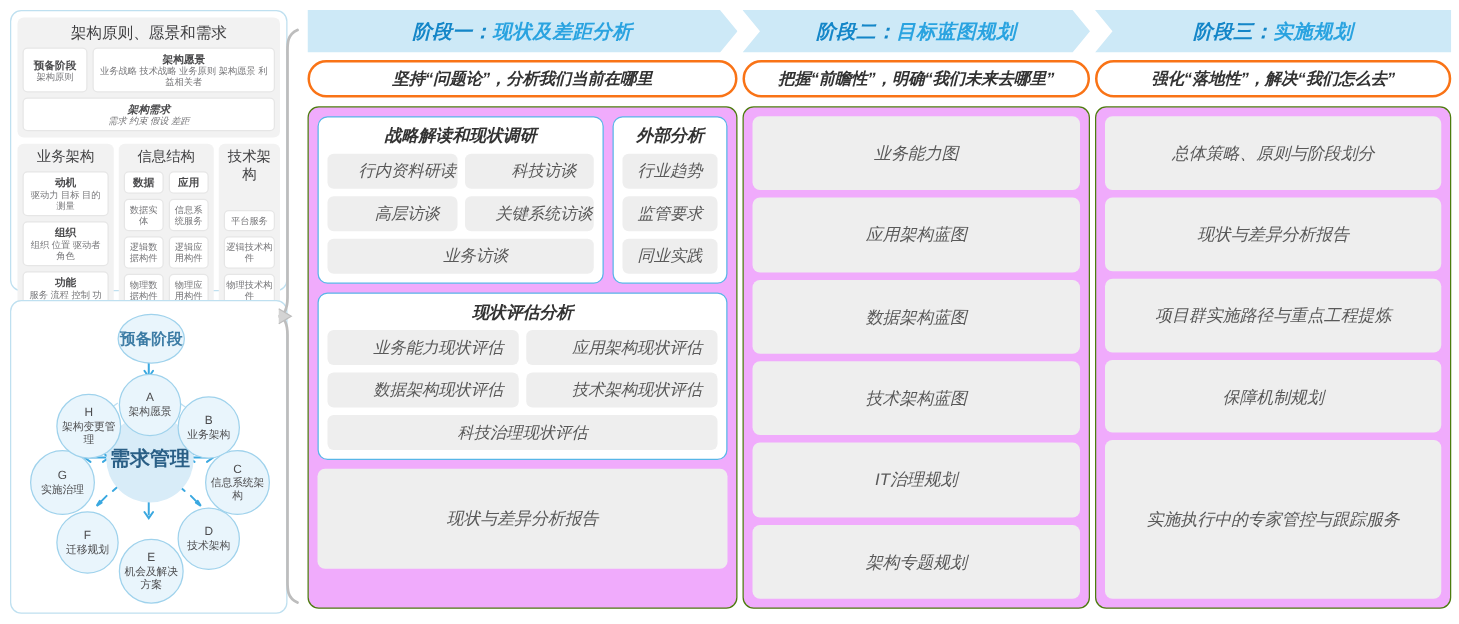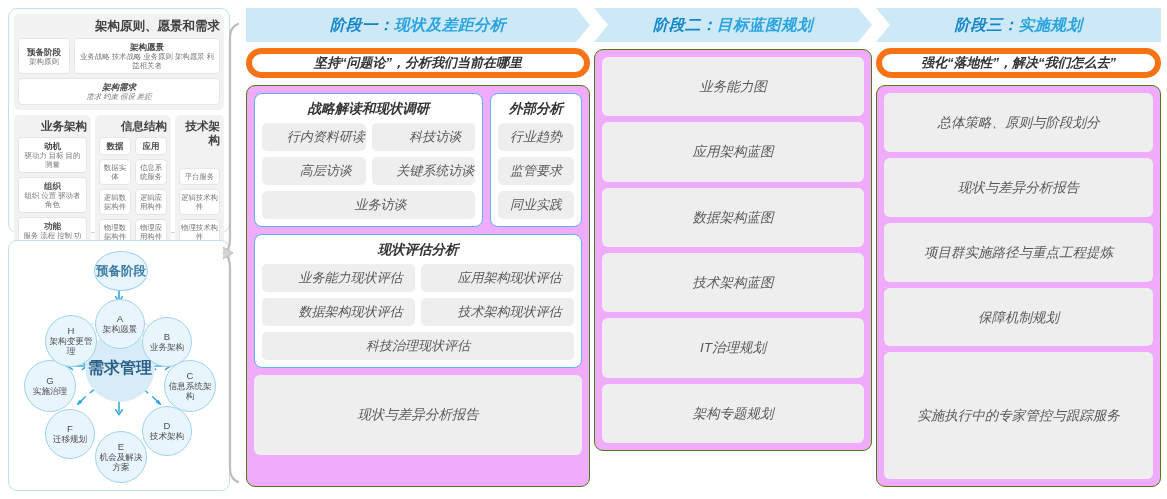--- a/index.html
+++ b/index.html
@@ -16,21 +16,21 @@
     border:1px solid #bfe0f0;border-radius:9px;background:#fff;
     box-sizing:border-box;
   }
   .lpanel-top{position:absolute;left:0;top:0;width:222px;height:225px;padding:5px;}
   .lpanel-bottom{position:absolute;left:0;top:232px;width:222px;height:251px;}
 
   .grp{
     background:#f2f2f2;border-radius:5px;padding:4px 4px 5px;margin-bottom:5px;
   }
   .grp-title{
-    text-align:right;font-weight:bold;color:#3f3f41;
+    text-align:center;font-weight:normal;color:#3f3f41;
     font-size:12.5px;line-height:15px;margin:1px 0 4px;
   }
   .cell{
     background:#fff;border-radius:4px;border:1px solid #e6e6e6;
     text-align:center;color:#6b6b6d;box-sizing:border-box;
     display:flex;flex-direction:column;justify-content:center;align-items:center;
   }
   .cell .ct{font-weight:bold;font-size:8.5px;line-height:10px;color:#4a4a4c;}
   .cell .cs{font-size:7.4px;line-height:9px;color:#77777a;}
 
@@ -98,21 +98,21 @@
   .banner{position:relative;height:34px;}
   .banner svg{position:absolute;left:0;top:0;}
   .banner-txt{
     position:absolute;left:0;top:0;width:100%;height:34px;
     display:flex;align-items:center;justify-content:center;
     font-weight:bold;font-size:15.5px;color:#2aa3e0;letter-spacing:.5px;
   }
   .banner-txt .dark{color:#1486c8;}
 
   .slogan{
-    margin-top:6px;height:30px;border:6px solid #f97316;border-radius:15px;
+    margin-top:6px;height:30px;border:2px solid #f97316;border-radius:15px;
     background:#fff;display:flex;align-items:center;justify-content:center;
     font-weight:bold;font-size:13px;color:#333;box-sizing:border-box;
   }
 
   .body-box{
     margin-top:7px;border:1px solid #4d7c0f;border-radius:9px;background:#f0abfc;
     box-sizing:border-box;padding:7px;
   }
   .s1 .body-box{height:402px;}
   .s2 .body-box{height:402px;display:flex;flex-direction:column;gap:6px;}
@@ -423,20 +423,21 @@
     <div class="stage s2">
       <div class="banner">
         <svg width="278" height="34" viewBox="0 0 278 34">
           <path d="M0 0 L264 0 L278 17 L264 34 L0 34 L14 17 Z" fill="#cde9f7"></path>
         </svg>
         <div class="banner-txt">
           <span class="dark">阶段二：</span>
             <span>目标蓝图规划</span>
         </div>
       </div>
+      <div class="slogan">把握“前瞻性”，明确“我们未来去哪里”</div>
 
       <div class="body-box">
         <div class="col-item">业务能力图</div>
         <div class="col-item">应用架构蓝图</div>
         <div class="col-item">数据架构蓝图</div>
         <div class="col-item">技术架构蓝图</div>
         <div class="col-item">IT治理规划</div>
         <div class="col-item">架构专题规划</div>
       </div>
     </div>

